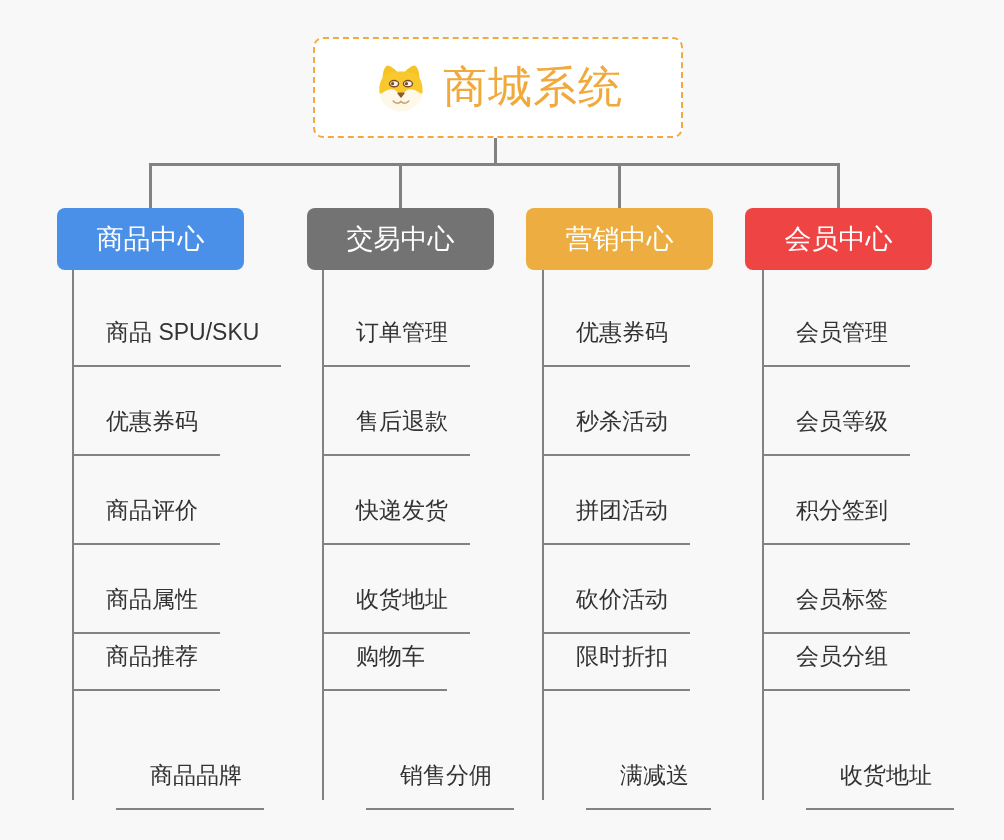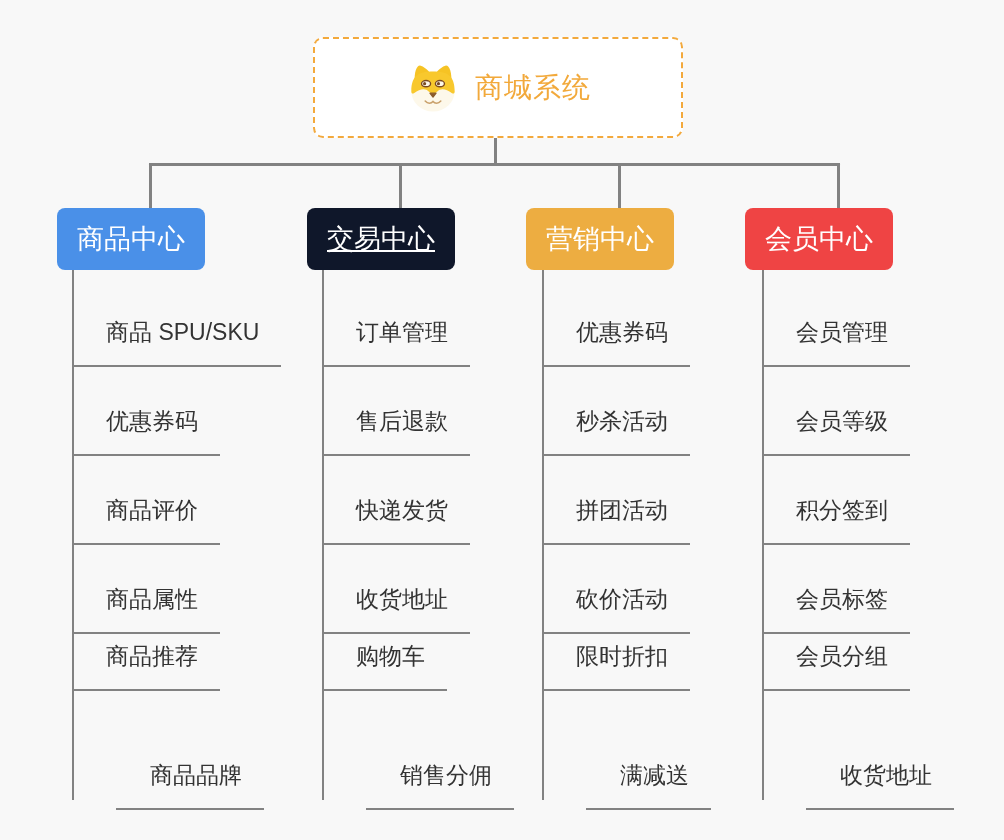--- a/index.html
+++ b/index.html
@@ -23,41 +23,41 @@
     box-sizing: border-box;
     background: #FFFFFF;
     border: 2px dashed #F3A93C;
     border-radius: 10px;
     display: flex;
     align-items: center;
     justify-content: center;
     gap: 14px;
   }
   .root-label {
-    font-size: 28px;
+    font-size: 44px;
     letter-spacing: 1px;
     color: #F2A93B;
     white-space: nowrap;
   }
 
   
   .conn { position: absolute; background: #828282; }
   .stem  { left: 494px; top: 138px; width: 3px;  height: 26px; }
   .hbar  { left: 149px; top: 163px; width: 691px; height: 3px; border-radius: 2px; }
   .stub  { top: 163px; width: 3px; height: 45px; }
   .stub0 { left: 149px; }
   .stub1 { left: 399px; }
   .stub2 { left: 618px; }
   .stub3 { left: 837px; }
 
   
   .branch-box {
     position: absolute;
     top: 208px;
-    width: 148px; height: 62px;
+    width: 187px; height: 62px;
     border-radius: 8px;
     color: #FFFFFF;
     font-size: 27px;
     display: flex;
     align-items: center;
     justify-content: center;
     white-space: nowrap;
   }
   .b0 { left: 57px; }
   .b1 { left: 307px; }
@@ -120,21 +120,21 @@
         <ellipse cx="40" cy="25" rx="5.2" ry="3.6" fill="#FDF8EA" stroke="#7A4A21" stroke-width="1.6"></ellipse>
         <circle cx="38.3" cy="25" r="1.8" fill="#7A4A21"></circle>
         <path d="M28.5,36 L35.5,36 L32,40.5 Z" fill="#8A5A2B" stroke="#8A5A2B" stroke-width="1.5" stroke-linejoin="round"></path>
         <path d="M23,45 C26,48.5 30,48 32,45.5 C34,48 38,48.5 41,45" stroke="#C9A06A" stroke-width="1.8" fill="none" stroke-linecap="round"></path>
       </svg>
     </span>
     <span class="root-label" style="color: rgb(242, 169, 59);">商城系统</span>
   </div>
 
   <div class="branch-box b0" style="background-color: rgb(74, 144, 232);">商品中心</div>
-  <div class="branch-box b1" style="background-color: #0f172a; text-decoration: underline;">交易中心</div>
+  <div class="branch-box b1" style="background-color: #737373;">交易中心</div>
   <div class="branch-box b2" style="background-color: rgb(237, 173, 65);">营销中心</div>
   <div class="branch-box b3" style="background-color: #ef4444;">会员中心</div>
 
   <div class="vline v0"></div>
   <div class="vline v1"></div>
   <div class="vline v2"></div>
   <div class="vline v3"></div>
 
   <div class="leaf c0 r0">商品 SPU/SKU</div>
   <div class="leaf c0 r1">优惠券码</div>

